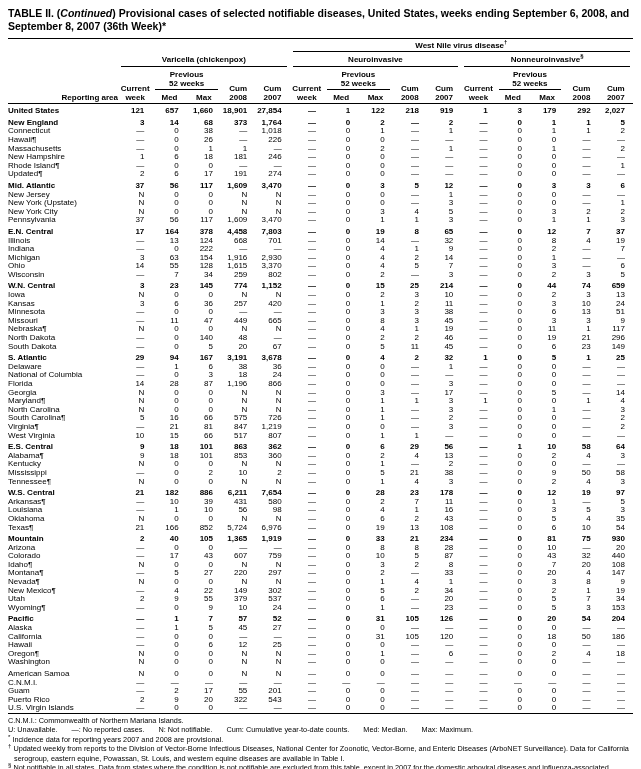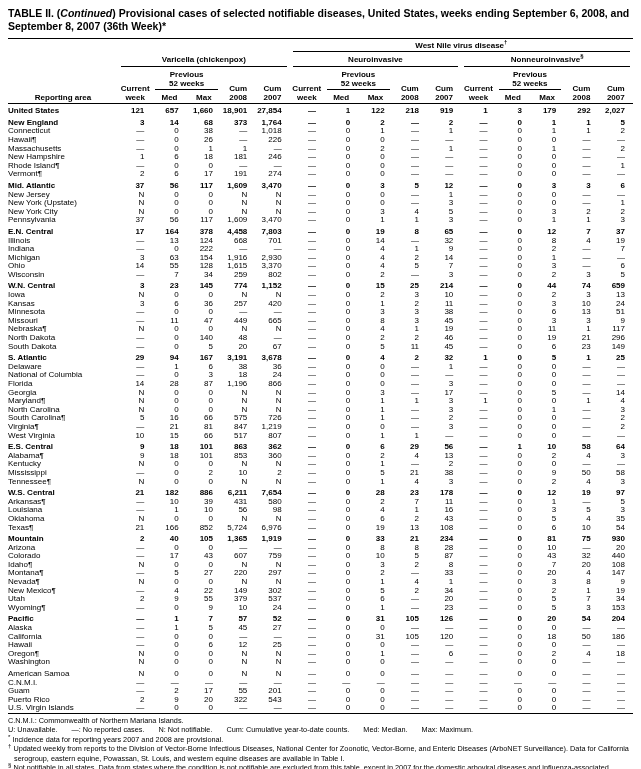--- a/index.html
+++ b/index.html
@@ -5,21 +5,21 @@
   html,body{margin:0;padding:0;background:#fff;}
   body{width:641px;font-family:"Liberation Sans",sans-serif;color:#000;-webkit-font-smoothing:none;}
   .page{padding:7px 8px 4px 8px;}
   .title{font-size:10.5px;font-weight:bold;line-height:1.25;letter-spacing:0;}
   .title i{font-style:italic;}
   table{border-collapse:collapse;width:625px;table-layout:fixed;margin-top:5px;}
   col.c-area{width:110px;}
   thead{border-top:1px solid #000;border-bottom:1px solid #000;}
   tbody{border-bottom:1px solid #000;}
   th{font-size:8px;font-weight:bold;padding:0;vertical-align:bottom;text-align:center;line-height:1.15;}
-  th.hl{text-align:center;}
+  th.hl{text-align:right;}
   .grpline{border-bottom:1px solid #000;padding-bottom:1px;margin:0 3px;}
   .prehdr{white-space:pre-line;}
   td{font-size:8px;padding:0;line-height:8.6px;vertical-align:bottom;}
   td.area{text-align:left;white-space:nowrap;}
   td.num{text-align:right;padding-right:8px;white-space:nowrap;}
   tr.region td{font-weight:bold;}
   tr.gap td{padding-top:3px;}
   thead tr.sp th{padding-top:2px;padding-bottom:1px;}
   .footnotes{margin-top:2px;font-size:7.3px;line-height:1.3;}
   .fn{text-indent:-6px;padding-left:6px;}
@@ -220,21 +220,21 @@
           <td class="num">0</td>
           <td class="num">—</td>
           <td class="num">—</td>
           <td class="num">—</td>
           <td class="num">0</td>
           <td class="num">0</td>
           <td class="num">—</td>
           <td class="num">1</td>
         </tr>
         <tr>
-          <td class="area">Vermont¶</td>
+          <td class="area">Updated¶</td>
           <td class="num">2</td>
           <td class="num">6</td>
           <td class="num">17</td>
           <td class="num">191</td>
           <td class="num">274</td>
           <td class="num">—</td>
           <td class="num">0</td>
           <td class="num">0</td>
           <td class="num">—</td>
           <td class="num">—</td>

